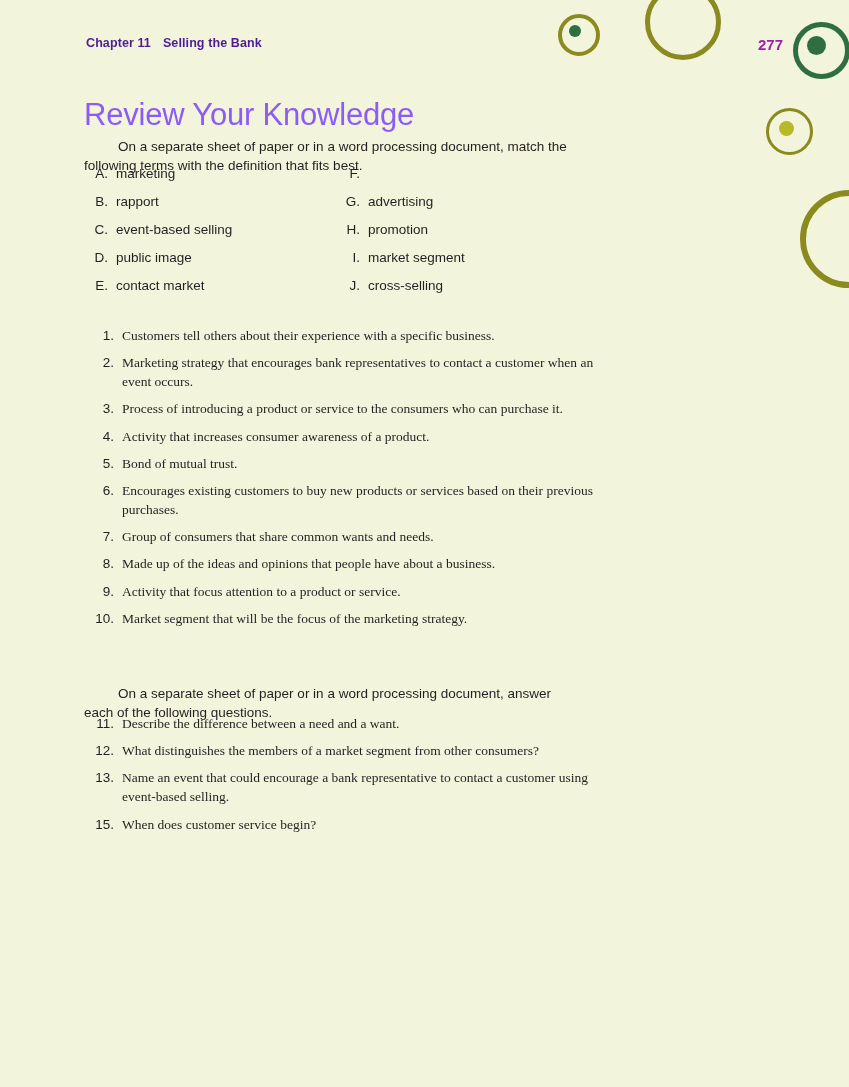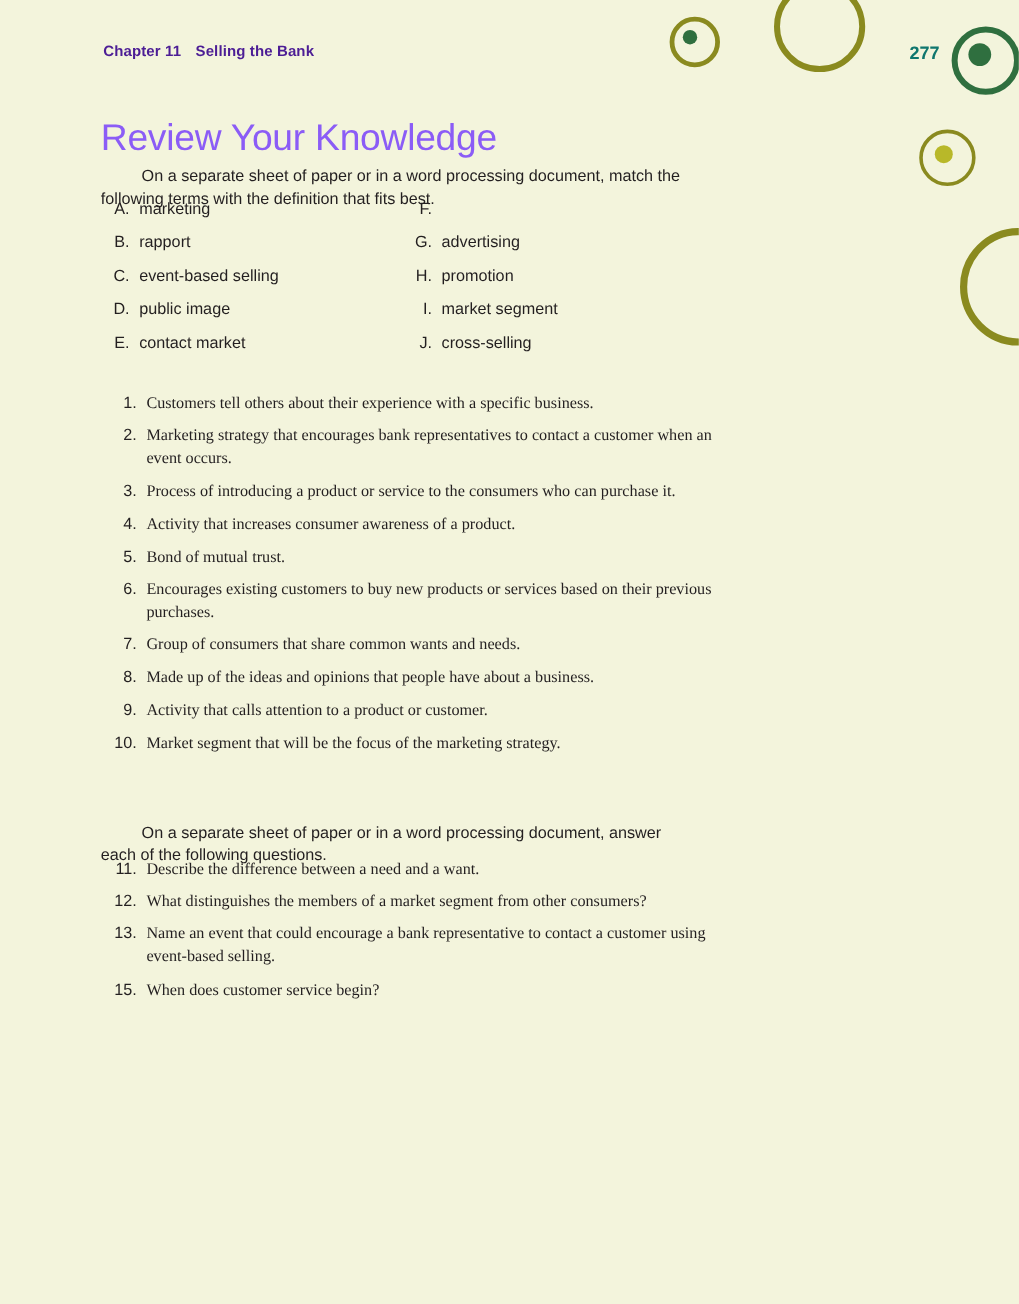--- a/index.html
+++ b/index.html
@@ -93,21 +93,21 @@
     letter-spacing: 0.1px;
   }
   #chapter-header .ch-num { margin-right: 12px; }
 
   #page-number {
     position: absolute;
     left: 758px;
     top: 36px;
     font-size: 15px;
     font-weight: bold;
-    color: #0f766e;
+    color: #a21caf;
   }
 
   
   #page-title {
     position: absolute;
     left: 84px;
     top: 76px;
     font-size: 31px;
     font-weight: normal;
     color: #8b5cf6;
@@ -267,21 +267,21 @@
   <div class="num-row">
     <span class="num-idx">7.</span>
     <span class="num-text">Group of consumers that share common wants and needs.</span>
   </div>
   <div class="num-row">
     <span class="num-idx">8.</span>
     <span class="num-text">Made up of the ideas and opinions that people have about a business.</span>
   </div>
   <div class="num-row">
     <span class="num-idx">9.</span>
-    <span class="num-text">Activity that calls attention to a product or customer.</span>
+    <span class="num-text">Activity that focus attention to a product or service.</span>
   </div>
   <div class="num-row">
     <span class="num-idx">10.</span>
     <span class="num-text">Market segment that will be the focus of the marketing strategy.</span>
   </div>
 </div>
 
 <p class="intro" id="intro-2">On a separate sheet of paper or in a word processing document, answer each of the following questions.</p>
 
 <div class="numlist" id="questions">

